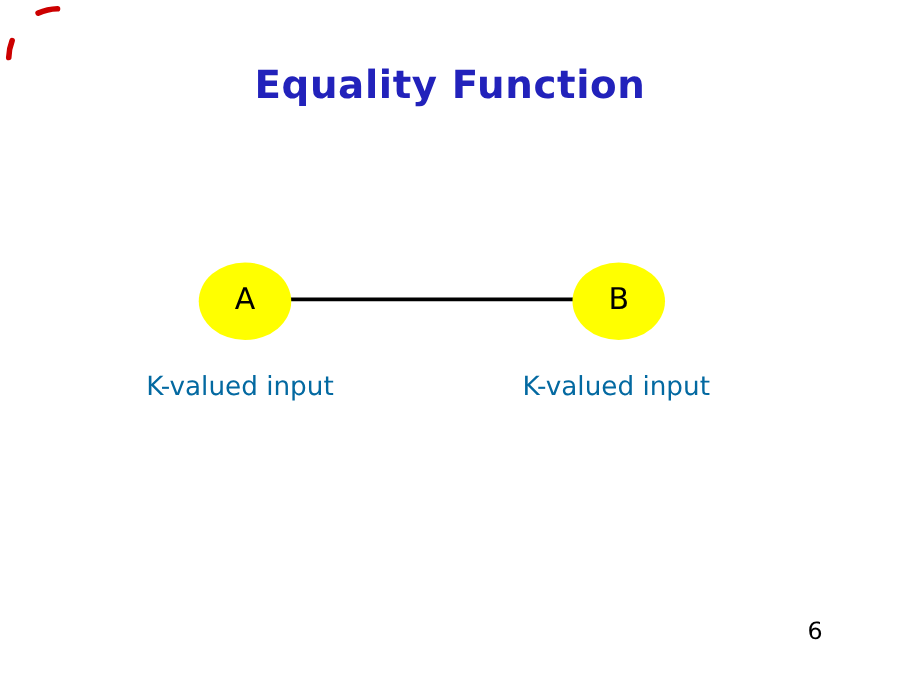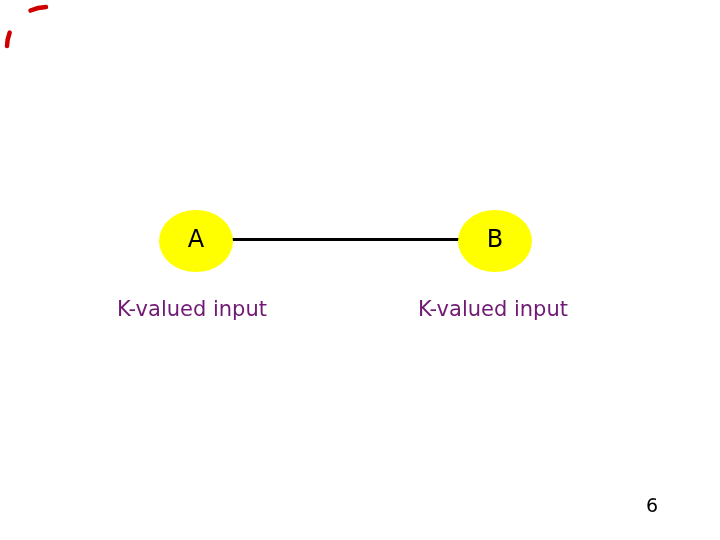--- a/index.html
+++ b/index.html
@@ -58,21 +58,21 @@
     left: 232px;
     top: 238px;
     width: 227px;
     height: 3px;
     background: #000000;
   }
   .caption {
     position: absolute;
     top: 297px;
     font-size: 21px;
-    color: #701a75;
+    color: #0369a1;
     white-space: nowrap;
   }
   .caption-a { left: 117px; }
   .caption-b { left: 418px; }
   .page-number {
     position: absolute;
     right: 62px;
     top: 494px;
     font-size: 19px;
     color: #000000;
@@ -80,20 +80,21 @@
 </style>
 </head>
 <body>
 
 <div class="slide">
 
   <svg class="corner-accent" viewBox="0 0 80 80" xmlns="http://www.w3.org/2000/svg" aria-hidden="true">
     <path d="M 46 7 A 40 40 0 0 0 7 46" fill="none" stroke="#cc0000" stroke-width="4.5" stroke-linecap="round" stroke-dasharray="16 31 16"></path>
   </svg>
 
+  <h1 class="slide-title">Equality Function</h1>
 
   <div class="edge-line"></div>
 
   <div class="node node-a">
     <span class="node-label">A</span>
   </div>
 
   <div class="node node-b">
     <span class="node-label">B</span>
   </div>

